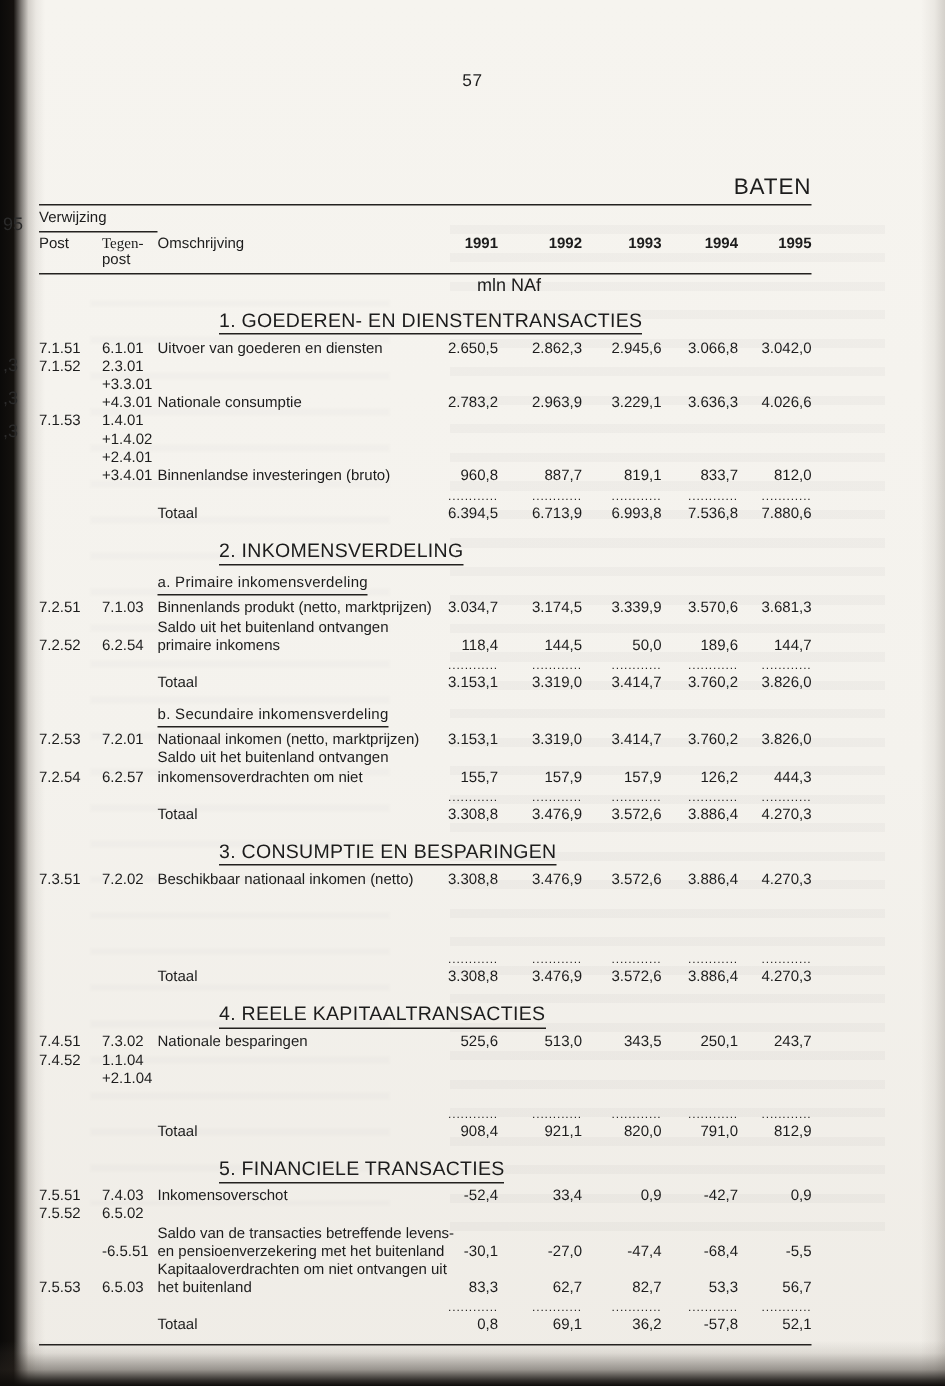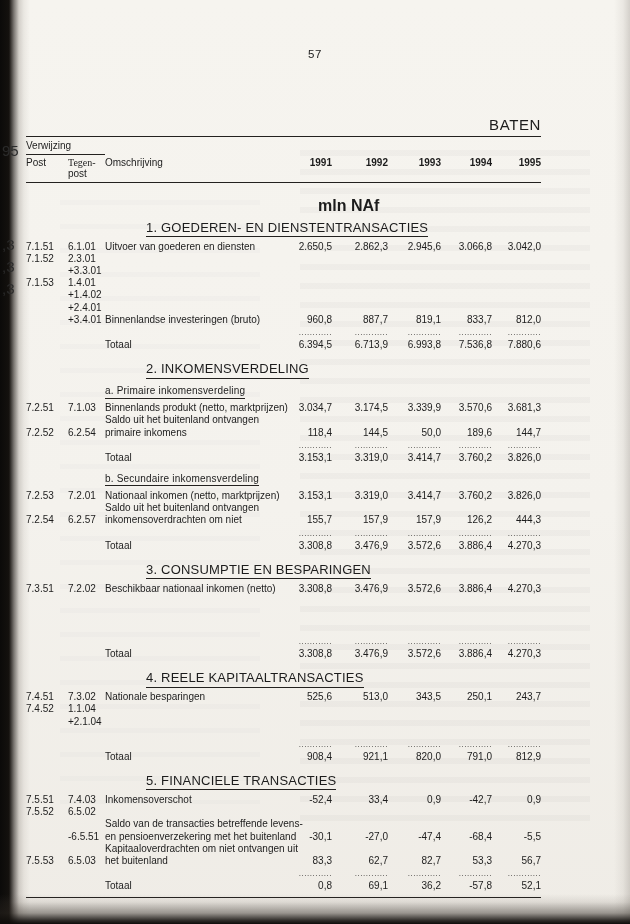--- a/index.html
+++ b/index.html
@@ -16,37 +16,37 @@
   .left-edge{position:absolute;left:0;top:0;width:30px;height:100%;z-index:5;pointer-events:none;
     background:linear-gradient(90deg,#0b0a09 0px,#14110e 9px,rgba(45,40,36,.6) 14px,rgba(120,112,104,.28) 19px,rgba(150,142,134,.12) 24px,transparent 30px);}
   .bottom-edge{position:absolute;left:0;bottom:0;width:100%;height:30px;z-index:5;pointer-events:none;
     background:linear-gradient(180deg,transparent 0,rgba(90,82,74,.12) 8px,rgba(48,42,36,.45) 19px,rgba(20,17,14,.85) 26px,#0e0c0a 30px);}
   .right-edge{position:absolute;right:0;top:0;width:16px;height:100%;z-index:4;pointer-events:none;
     background:linear-gradient(270deg,rgba(110,102,94,.25) 0,rgba(130,122,114,.10) 7px,transparent 16px);}
   .bleed{position:absolute;left:300px;right:40px;top:150px;bottom:90px;z-index:1;pointer-events:none;opacity:.5;filter:blur(.5px);
     background:repeating-linear-gradient(180deg,rgba(125,123,128,.10) 0 6px,transparent 6px 19px);}
   .bleed2{position:absolute;left:60px;width:200px;top:200px;bottom:120px;z-index:1;pointer-events:none;opacity:.35;filter:blur(.6px);
     background:repeating-linear-gradient(180deg,rgba(125,123,128,.08) 0 5px,transparent 5px 24px);}
-  .frag{position:absolute;left:2px;font-size:15px;color:#2b2b2b;z-index:6;}
+  .frag{position:absolute;left:2px;font-size:12px;color:#2b2b2b;z-index:6;}
 
   .page-number{position:absolute;top:48px;left:0;right:0;text-align:center;font-size:11.5px;letter-spacing:.5px;z-index:3;}
 
   .content{position:absolute;left:26px;top:116px;width:515px;z-index:3;}
   .corner{ text-align:right;font-weight:normal;font-size:15px;letter-spacing:.6px;margin-bottom:3px;}
   .rule{border-top:1.3px solid #23211f;height:0;}
 
   .hdr{display:grid;grid-template-columns:42px 37px 175px 52px 56px 53px 51px 49px;font-size:10px;line-height:11.5px;padding:3px 0 2px 0;}
   .hdr .verw{grid-column:1/3;grid-row:1;border-bottom:1px solid #23211f;padding-bottom:2px;margin-bottom:2px;}
   .hdr .c-post{grid-column:1;grid-row:2;}
   .hdr .c-tegen1{grid-column:2;grid-row:2;font-family:Liberation Serif, serif;}
   .hdr .c-tegen2{grid-column:2;grid-row:3;}
   .hdr .c-omsch{grid-column:3;grid-row:2;}
   .hdr .yr{grid-row:2;text-align:right;font-weight:bold;}
 
-  .unit{height:13px;font-size:16px;font-weight:bold;margin-top:14px;}
+  .unit{height:13px;font-size:12px;font-weight:normal;margin-top:0;}
   .unit span{margin-left:292px;}
 
   .trow{display:grid;grid-template-columns:42px 37px 175px 52px 56px 53px 51px 49px;font-size:10px;line-height:12.2px;min-height:12.2px;align-items:end;}
   .trow .lbl{white-space:nowrap;overflow:visible;}
   .trow .val{text-align:right;}
   .dashrow{line-height:8px;min-height:8px;margin-top:3px;}
   .dashrow .val{font-size:8px;letter-spacing:.55px;color:#23211f;}
   .totrow{margin:2px 0 5px 0;}
 
   .sec-title{margin:10px 0 6px 120px;font-size:13px;}
@@ -112,20 +112,32 @@
           <div class="post"></div>
           <div class="tegen">+3.3.01</div>
           <div class="lbl"></div>
           <div class="val"></div>
           <div class="val"></div>
           <div class="val"></div>
           <div class="val"></div>
           <div class="val"></div>
         </div>
         <div class="trow">
+          <div class="post"></div>
+          <div class="tegen">+4.3.01</div>
+          <div class="lbl">
+            <div>Nationale consumptie</div>
+          </div>
+          <div class="val">2.783,2</div>
+          <div class="val">2.963,9</div>
+          <div class="val">3.229,1</div>
+          <div class="val">3.636,3</div>
+          <div class="val">4.026,6</div>
+        </div>
+        <div class="trow">
           <div class="post">7.1.53</div>
           <div class="tegen">1.4.01</div>
           <div class="lbl"></div>
           <div class="val"></div>
           <div class="val"></div>
           <div class="val"></div>
           <div class="val"></div>
           <div class="val"></div>
         </div>
         <div class="trow">

